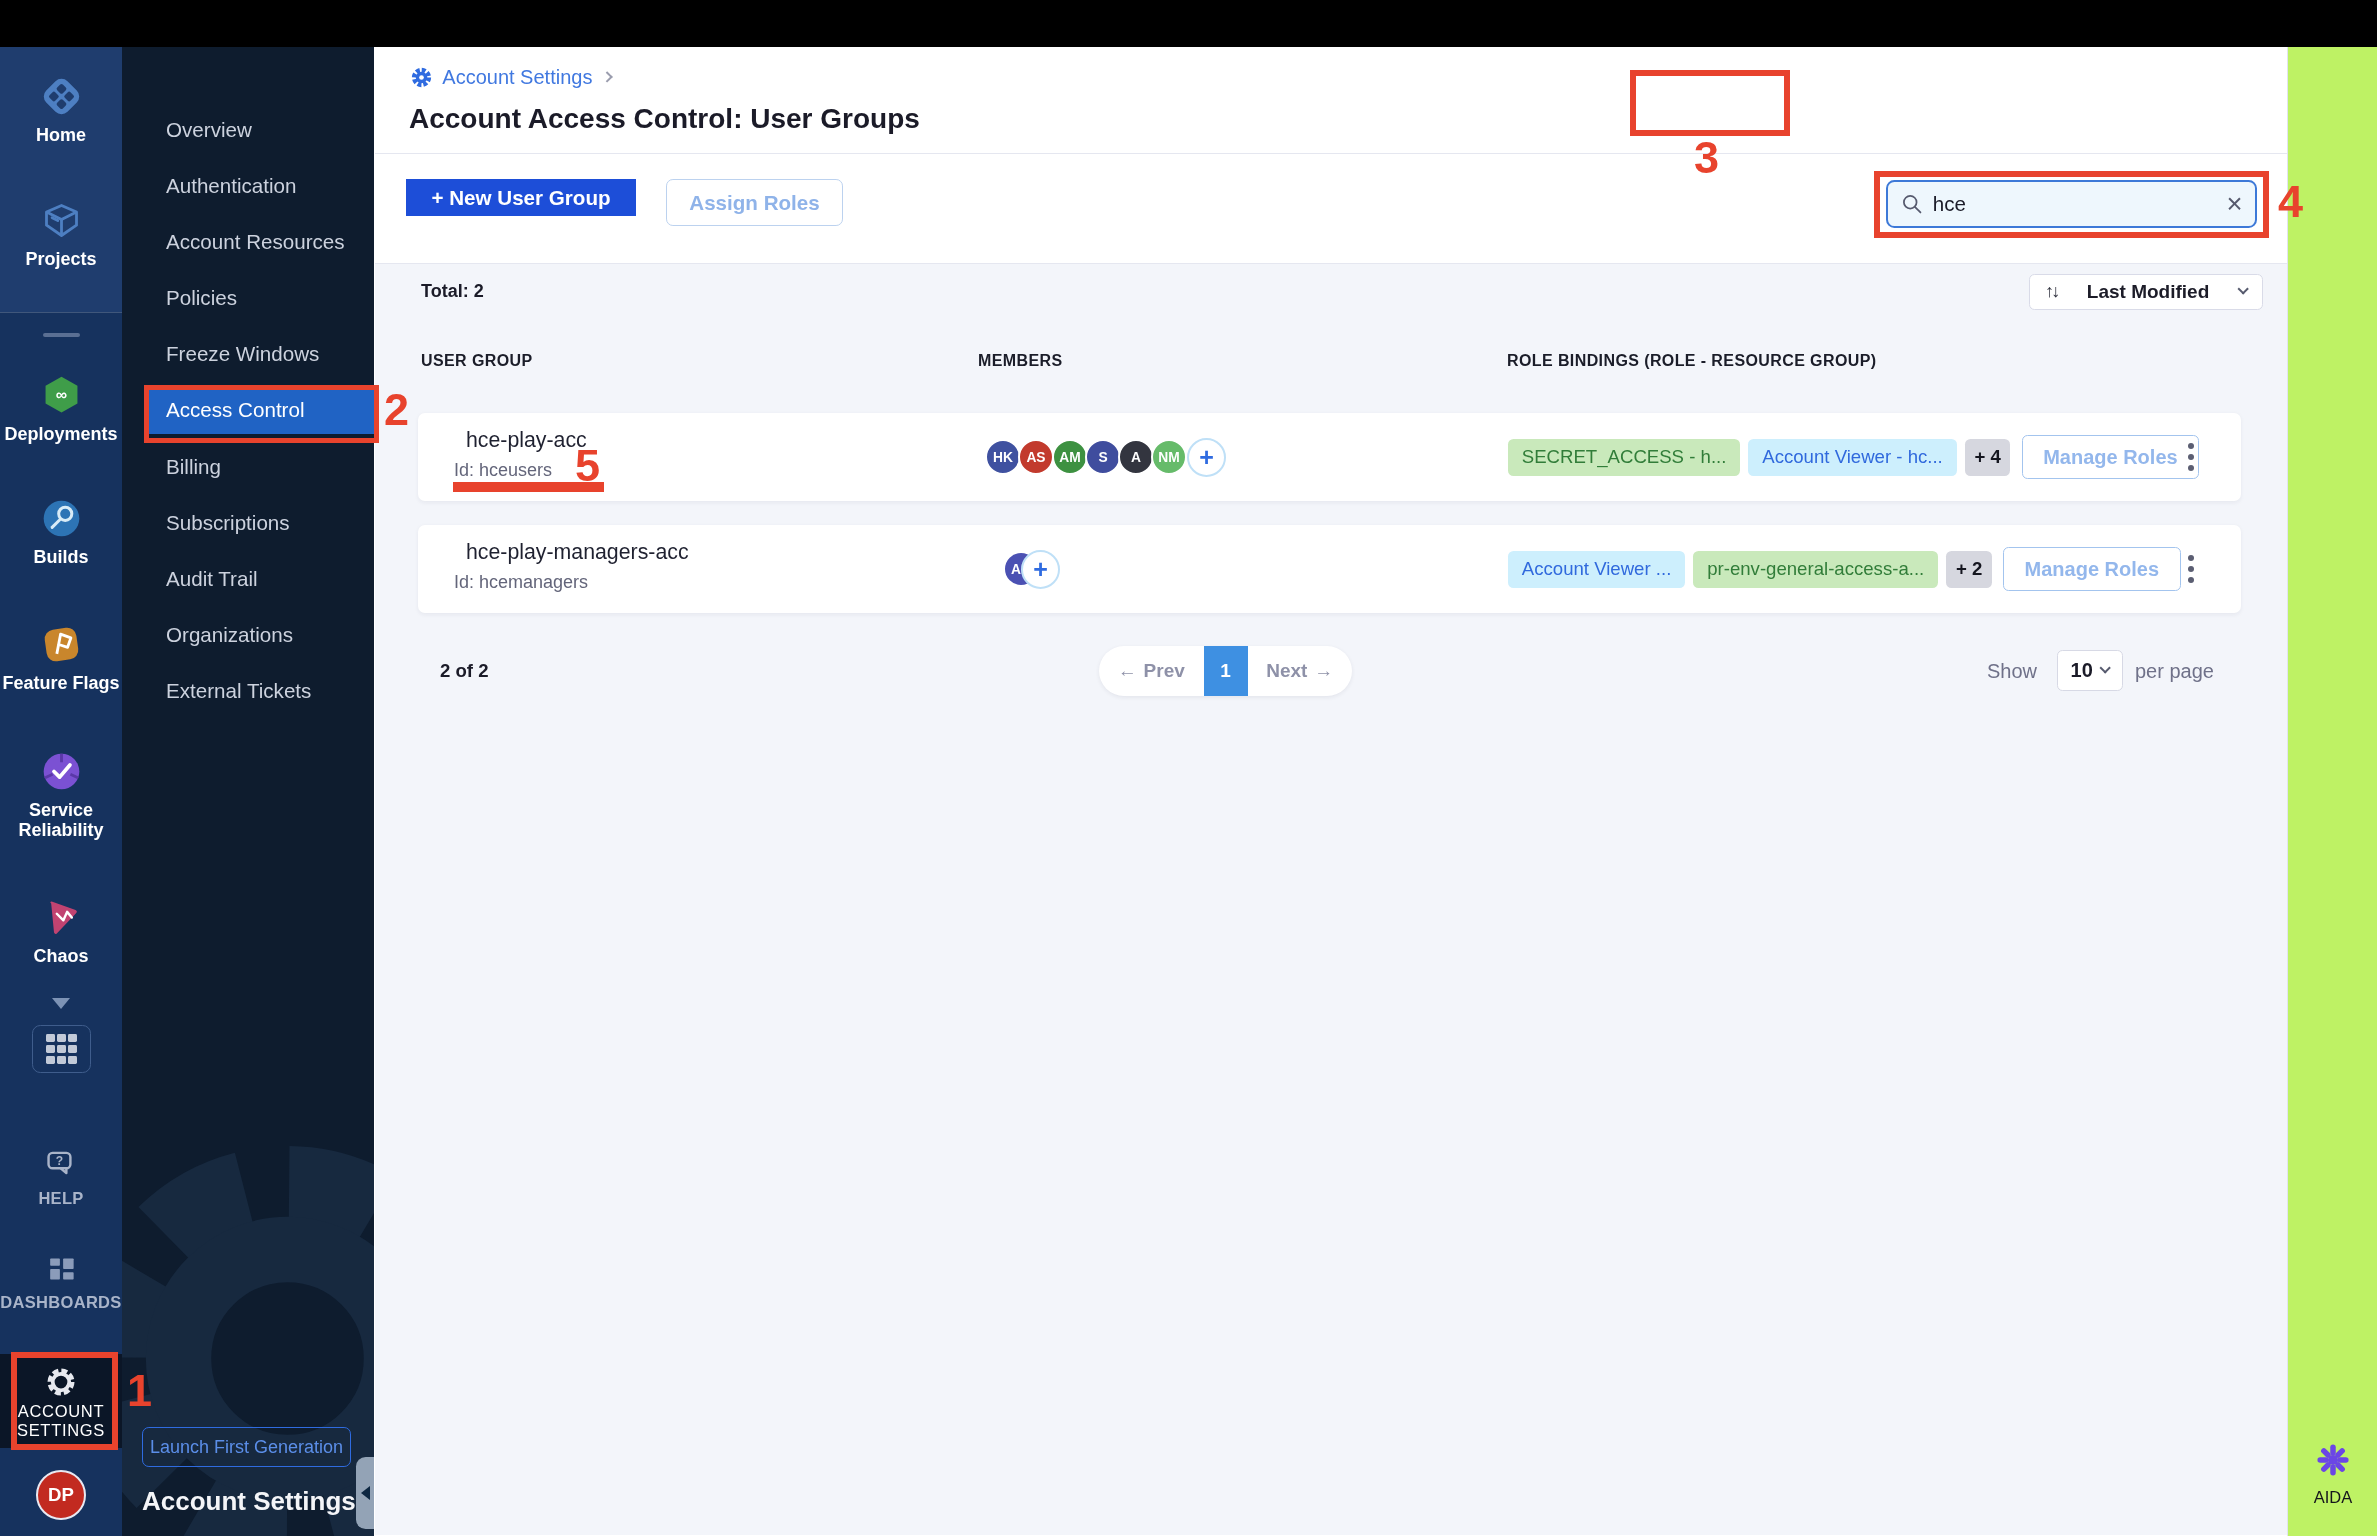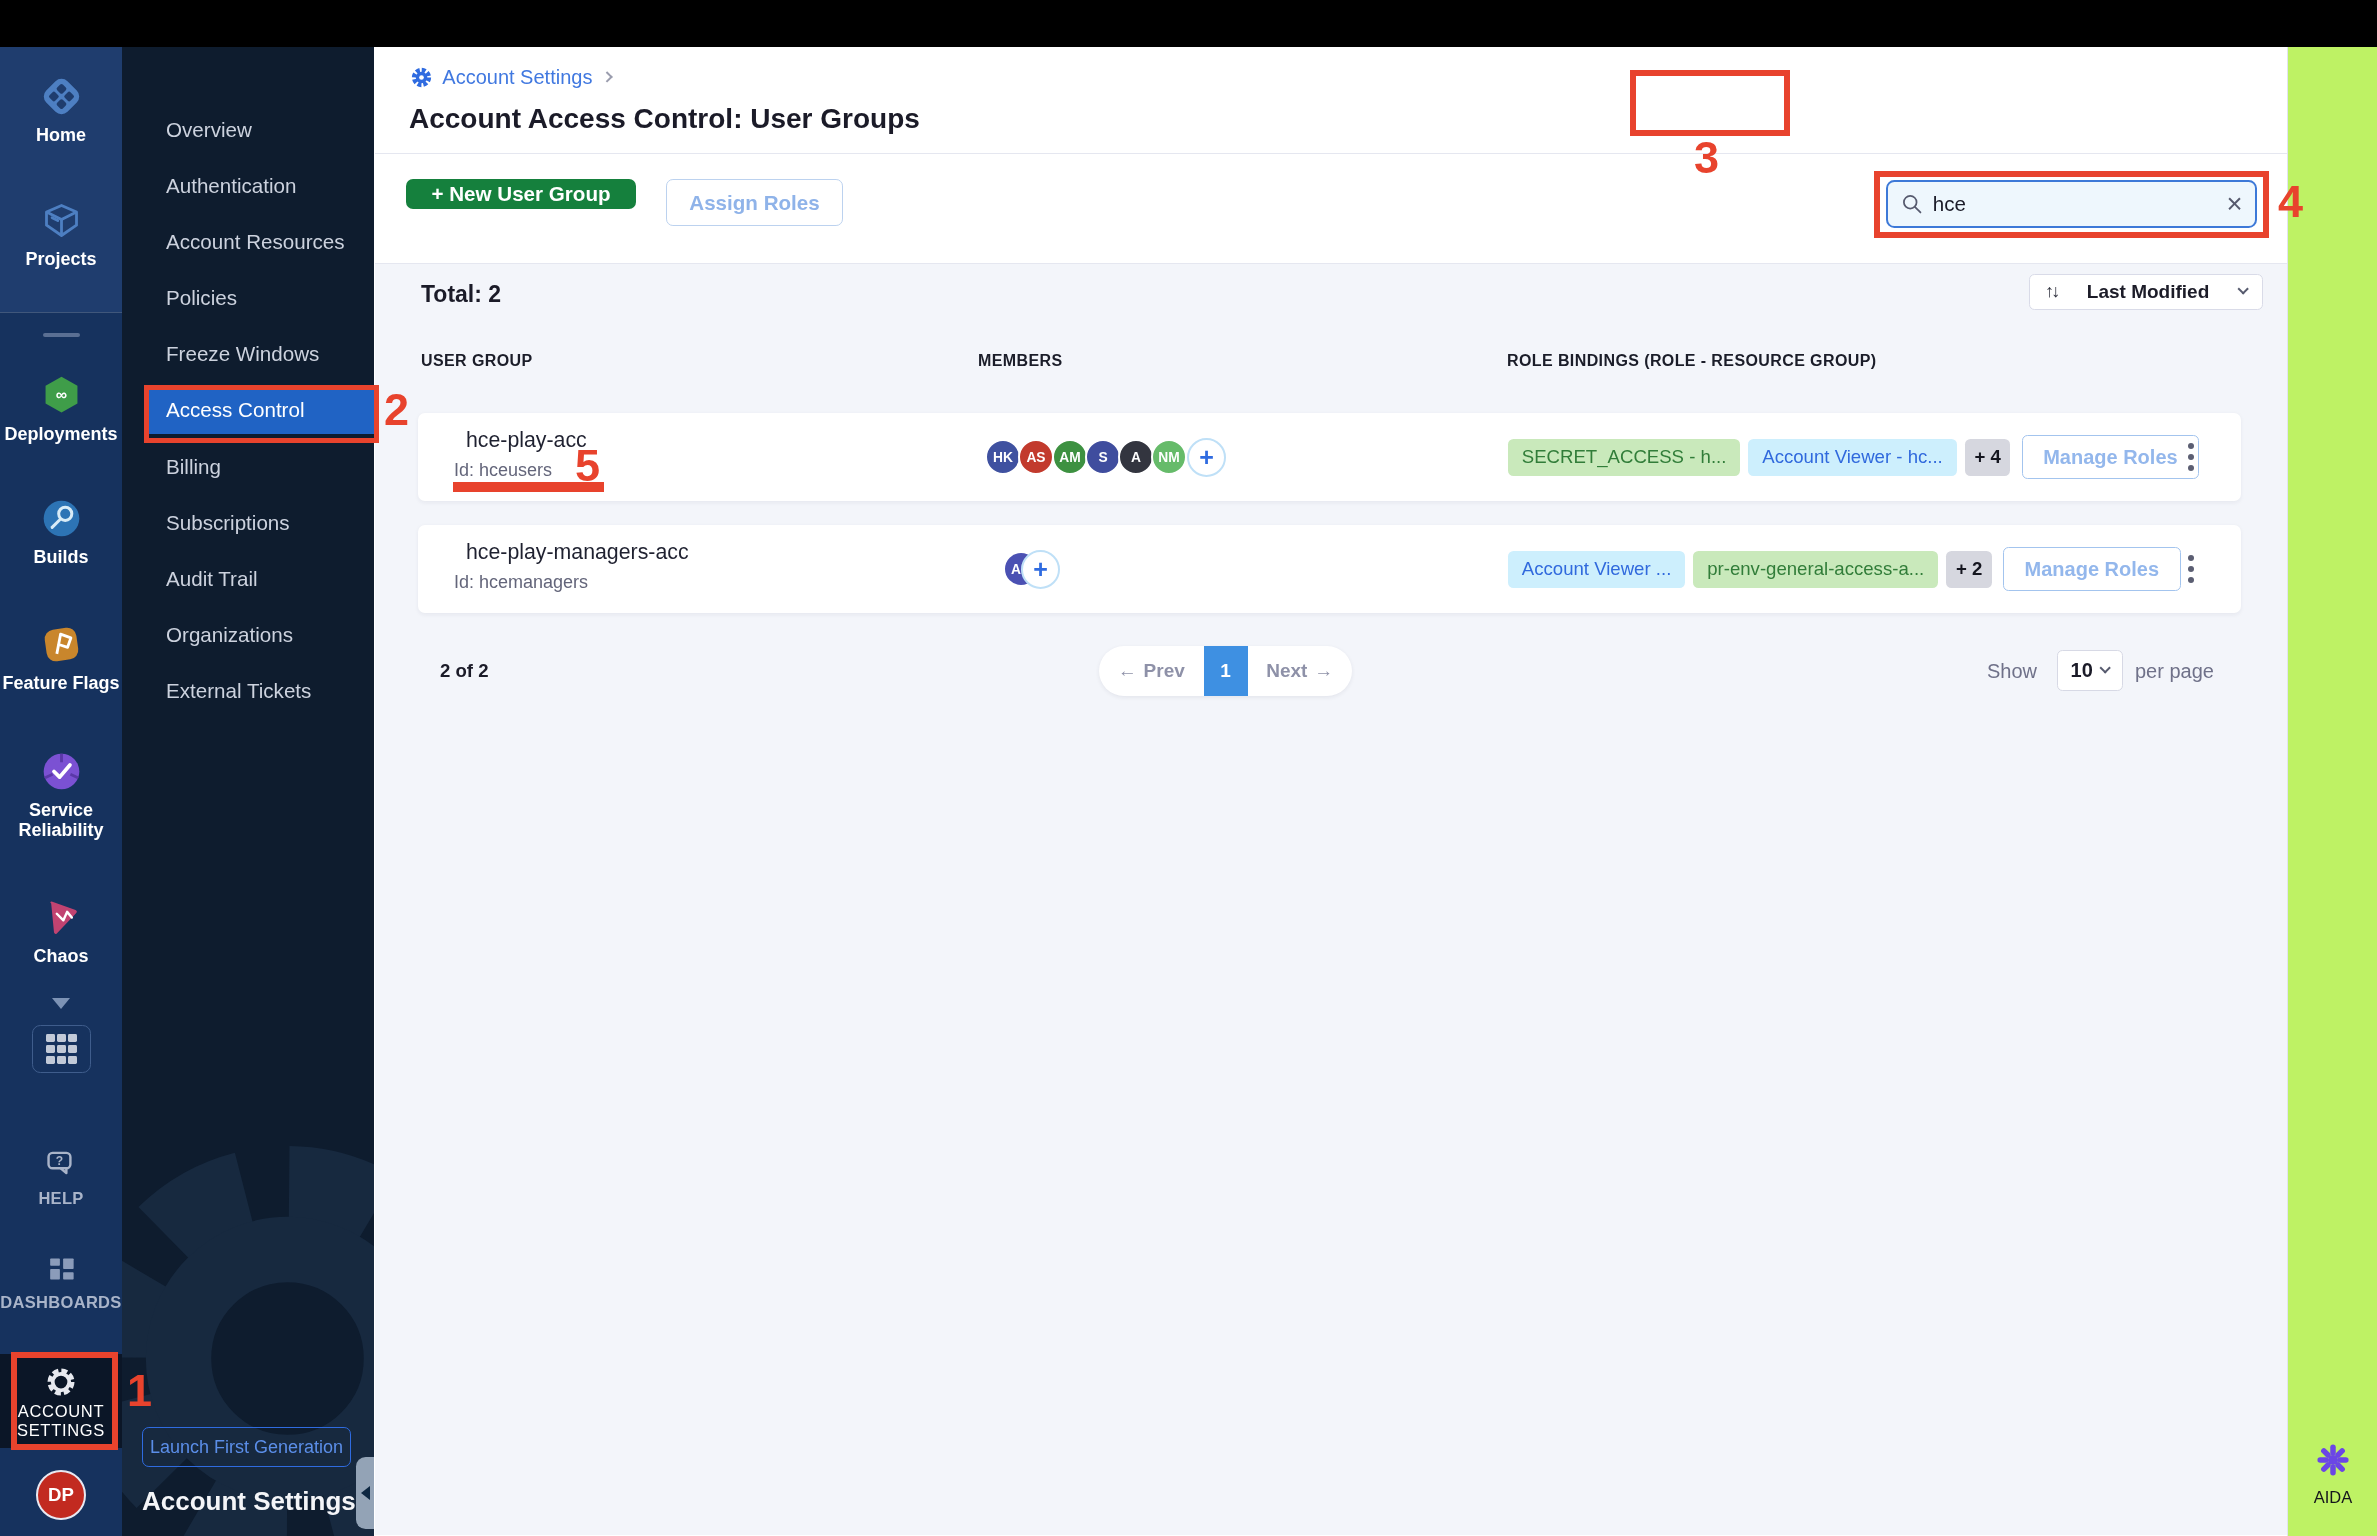--- a/index.html
+++ b/index.html
@@ -44,29 +44,29 @@
   .crumb { position:absolute; left:34px; top:18px; display:flex; align-items:center; gap:8.3px; }
   .crumb .cgear { width:25px; height:25px; }
   .crumb .ctext { font-size:20px; color:#4078e0; }
   .chev-r { width:8.3px; height:8.3px; border-top:2.1px solid #9b9dae; border-right:2.1px solid #9b9dae; transform:rotate(45deg); margin-left:2.8px; }
   .ptitle { position:absolute; left:34px; top:56px; font-size:28px; font-weight:700; color:#1b1b28; }
   .tabs { position:absolute; right:47px; top:0; height:107px; display:flex; align-items:center; gap:39px; }
   .tab { font-size:20px; font-weight:700; color:#3069dd; cursor:pointer; white-space:nowrap; }
   .tab.selected { background:#0d2742; color:#fff; border-radius:687px; padding:11px 25px; }
 
   .toolbar { position:relative; height:110px; border-bottom:1.4px solid #e5e7f0; background:#fff; }
-  .btn-primary { position:absolute; left:31px; top:25px; width:230px; height:30px; background:#15803d; color:#fff; border:none; border-radius:7px; font-size:20.6px; font-weight:700; }
+  .btn-primary { position:absolute; left:31px; top:25px; width:230px; height:37px; background:#1d4ed8; color:#fff; border:none; border-radius:0; font-size:20.6px; font-weight:700; }
   .btn-secondary { position:absolute; left:291px; top:25px; width:177px; height:47px; background:#fff; color:#8fb3e9; border:1.4px solid #bcd2ef; border-radius:6.9px; font-size:20.6px; font-weight:700; }
   .searchbox { position:absolute; left:1511px; top:26px; width:371px; height:48px; background:#eef7fd; border:2.1px solid #3d79d8; border-radius:8.3px; display:flex; align-items:center; padding:0 12.4px; gap:9px; }
   .searchbox svg { flex:none; }
   .searchbox input { flex:1; background:transparent; border:none; outline:none; font-family:inherit; font-size:20.6px; color:#1b1b28; text-decoration:underline wavy #e8432d 1.7px; text-underline-offset:6.2px; }
   .clear-x { font-size:27.5px; color:#565a6e; line-height:1; cursor:pointer; }
 
   .content { position:relative; height:1271px; background:#f3f5fa; }
-  .total { position:absolute; left:46px; top:16.5px; font-size:23px; font-weight:700; color:#1b1b28; }
+  .total { position:absolute; left:46px; top:16.5px; font-size:18px; font-weight:700; color:#1b1b28; }
   .sortbtn { position:absolute; left:1654px; top:9.6px; width:234px; height:36px; background:#fff; border:1.4px solid #d9dbe8; border-radius:5.5px; display:flex; align-items:center; padding:0 15px; gap:11px; }
   .sortbtn .updown { font-size:18px; color:#30323f; letter-spacing:-2.8px; }
   .sortbtn .slabel { font-size:19px; font-weight:700; color:#1c1c28; flex:1; text-align:center; }
   .chev-d { width:8.3px; height:8.3px; border-right:2.1px solid #565a6e; border-bottom:2.1px solid #565a6e; transform:rotate(45deg); margin-top:-4.1px; }
   .colheads { position:absolute; left:0; top:88px; width:100%; }
   .colhead { position:absolute; font-size:16px; font-weight:700; color:#1b1d29; letter-spacing:0.4px; }
 
   .card { position:absolute; left:43px; width:1823px; height:88px; background:#fff; border-radius:6.9px; box-shadow:0 1.4px 4.1px rgba(40,41,61,.06); }
   .card .gname { position:absolute; left:48px; top:15px; font-size:21.3px; font-weight:400; color:#1f2130; }
   .card .gid { position:absolute; left:36px; top:47px; font-size:18px; color:#63657a; }

